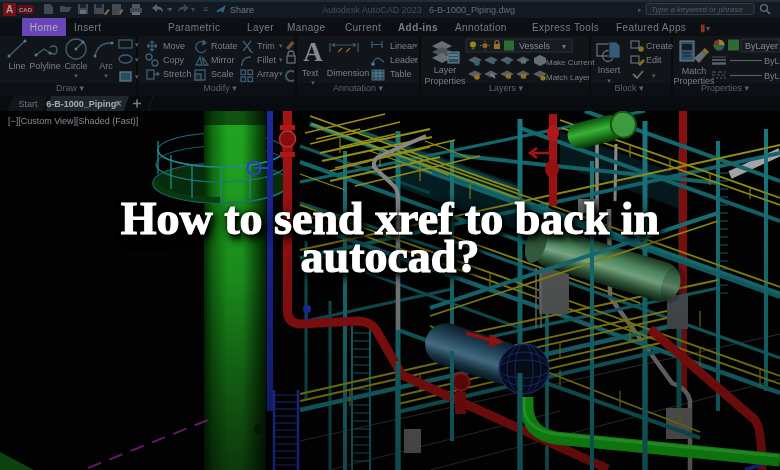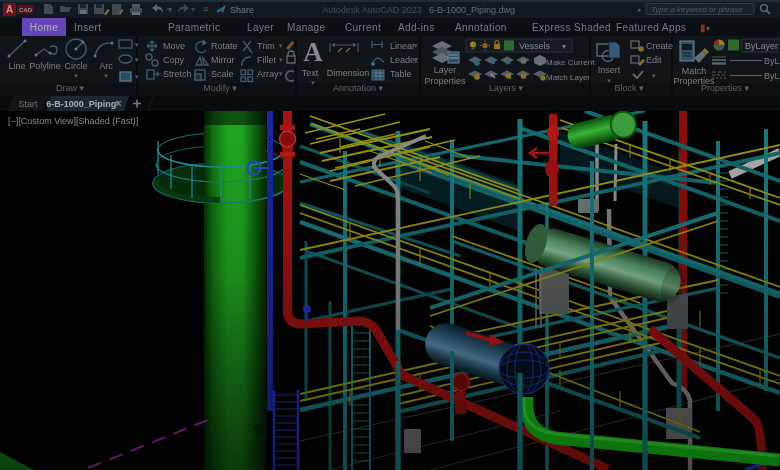--- a/index.html
+++ b/index.html
@@ -73,23 +73,23 @@
     <line x1="766.5" y1="10.5" x2="770" y2="14" stroke="#8d98a2" stroke-width="1.6"></line>
   </svg>
   <div id="tabsrow" class="bar">
     <span class="tab on" style="left:22px;width:44px;text-align:center;">Home</span>
     <span class="tab" style="left:74px;">Insert</span>
     <span class="tab" style="left:110px;margin-top:13px;">Annotate</span>
     <span class="tab" style="left:168px;">Parametric</span>
     <span class="tab" style="left:247px;">Layer</span>
     <span class="tab" style="left:287px;text-align:right;">Manage</span>
     <span class="tab" style="left:345px;">Current</span>
-    <span class="tab" style="left:398px;">Add-ins</span>
+    <span class="tab" style="left:398px;font-weight:bold;">Add-ins</span>
     <span class="tab" style="left:455px;">Annotation</span>
-    <span class="tab" style="left:532px;">Express Shaded</span>
+    <span class="tab" style="left:532px;">Express Tools</span>
     <span class="tab" style="left:616px;">Featured Apps</span>
     <span class="tab" style="left:700px;color:#b8452a;">▮<span style="color:#707a84;font-size:8px;">▾</span></span>
   </div>
   <svg id="ribbon" class="bar" width="780" height="60" font-family="&quot;Liberation Sans&quot;,sans-serif">
     <rect width="780" height="60" fill="#171d24"></rect>
     <rect y="47" width="780" height="13" fill="#10151a"></rect>
     <g stroke="#0b0f14" stroke-width="2">
       <line x1="137" y1="1" x2="137" y2="59"></line>
         <line x1="296" y1="1" x2="296" y2="59"></line>
       <line x1="420" y1="1" x2="420" y2="59"></line>
@@ -591,14 +591,15 @@
         <line x1="645" y1="255" x2="645" y2="359" stroke-width="5"></line>
       </g>
       <circle cx="259" cy="318" r="5" fill="#05280a"></circle>
 
       <path d="M88 357 L208 309" stroke="#a128a1" stroke-width="2" stroke-dasharray="14 9" fill="none"></path>
       <polygon points="0,341 34,359 0,359" fill="#157015"></polygon>
 
       <rect width="780" height="359" fill="url(#dim)"></rect>
       <text x="8" y="13" fill="#848e98" font-size="9" font-family="&quot;Liberation Sans&quot;,sans-serif">[−][Custom View][Shaded (Fast)]</text>
     </svg>
+    <div class="headline">How to send xref to back in<br>autocad?</div>
   </div>
 </div>
 
 </body></html>

